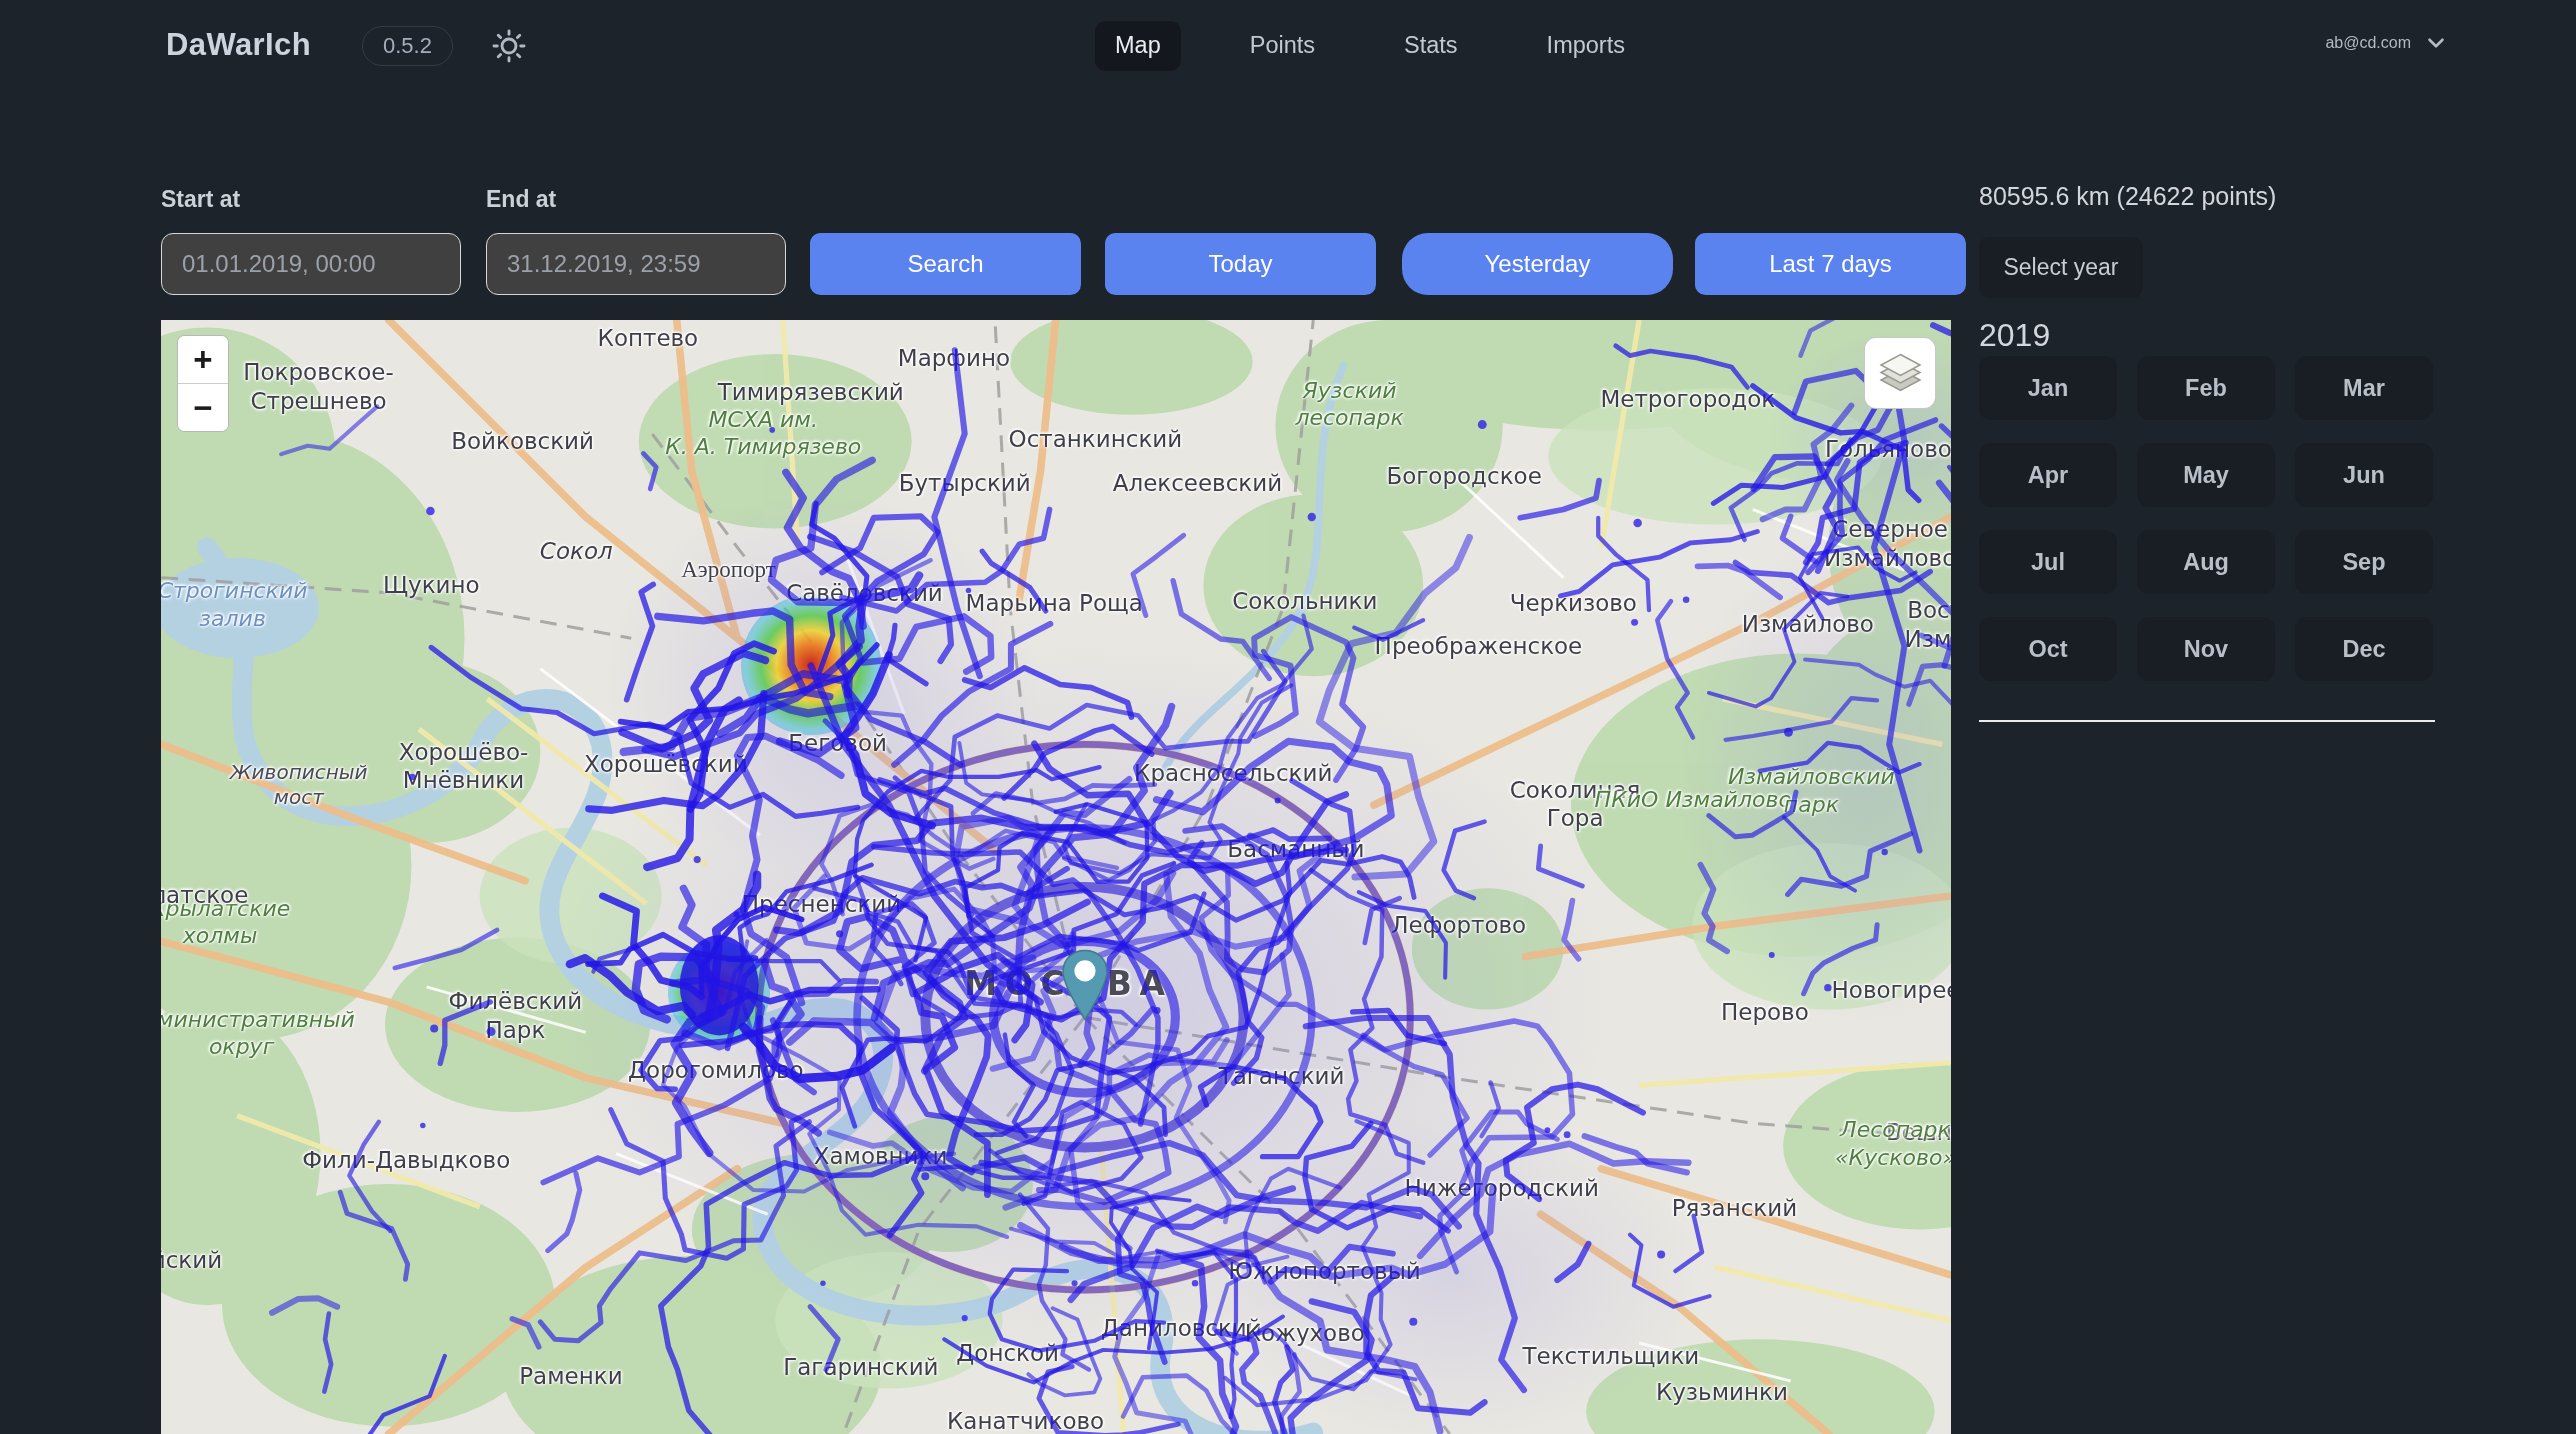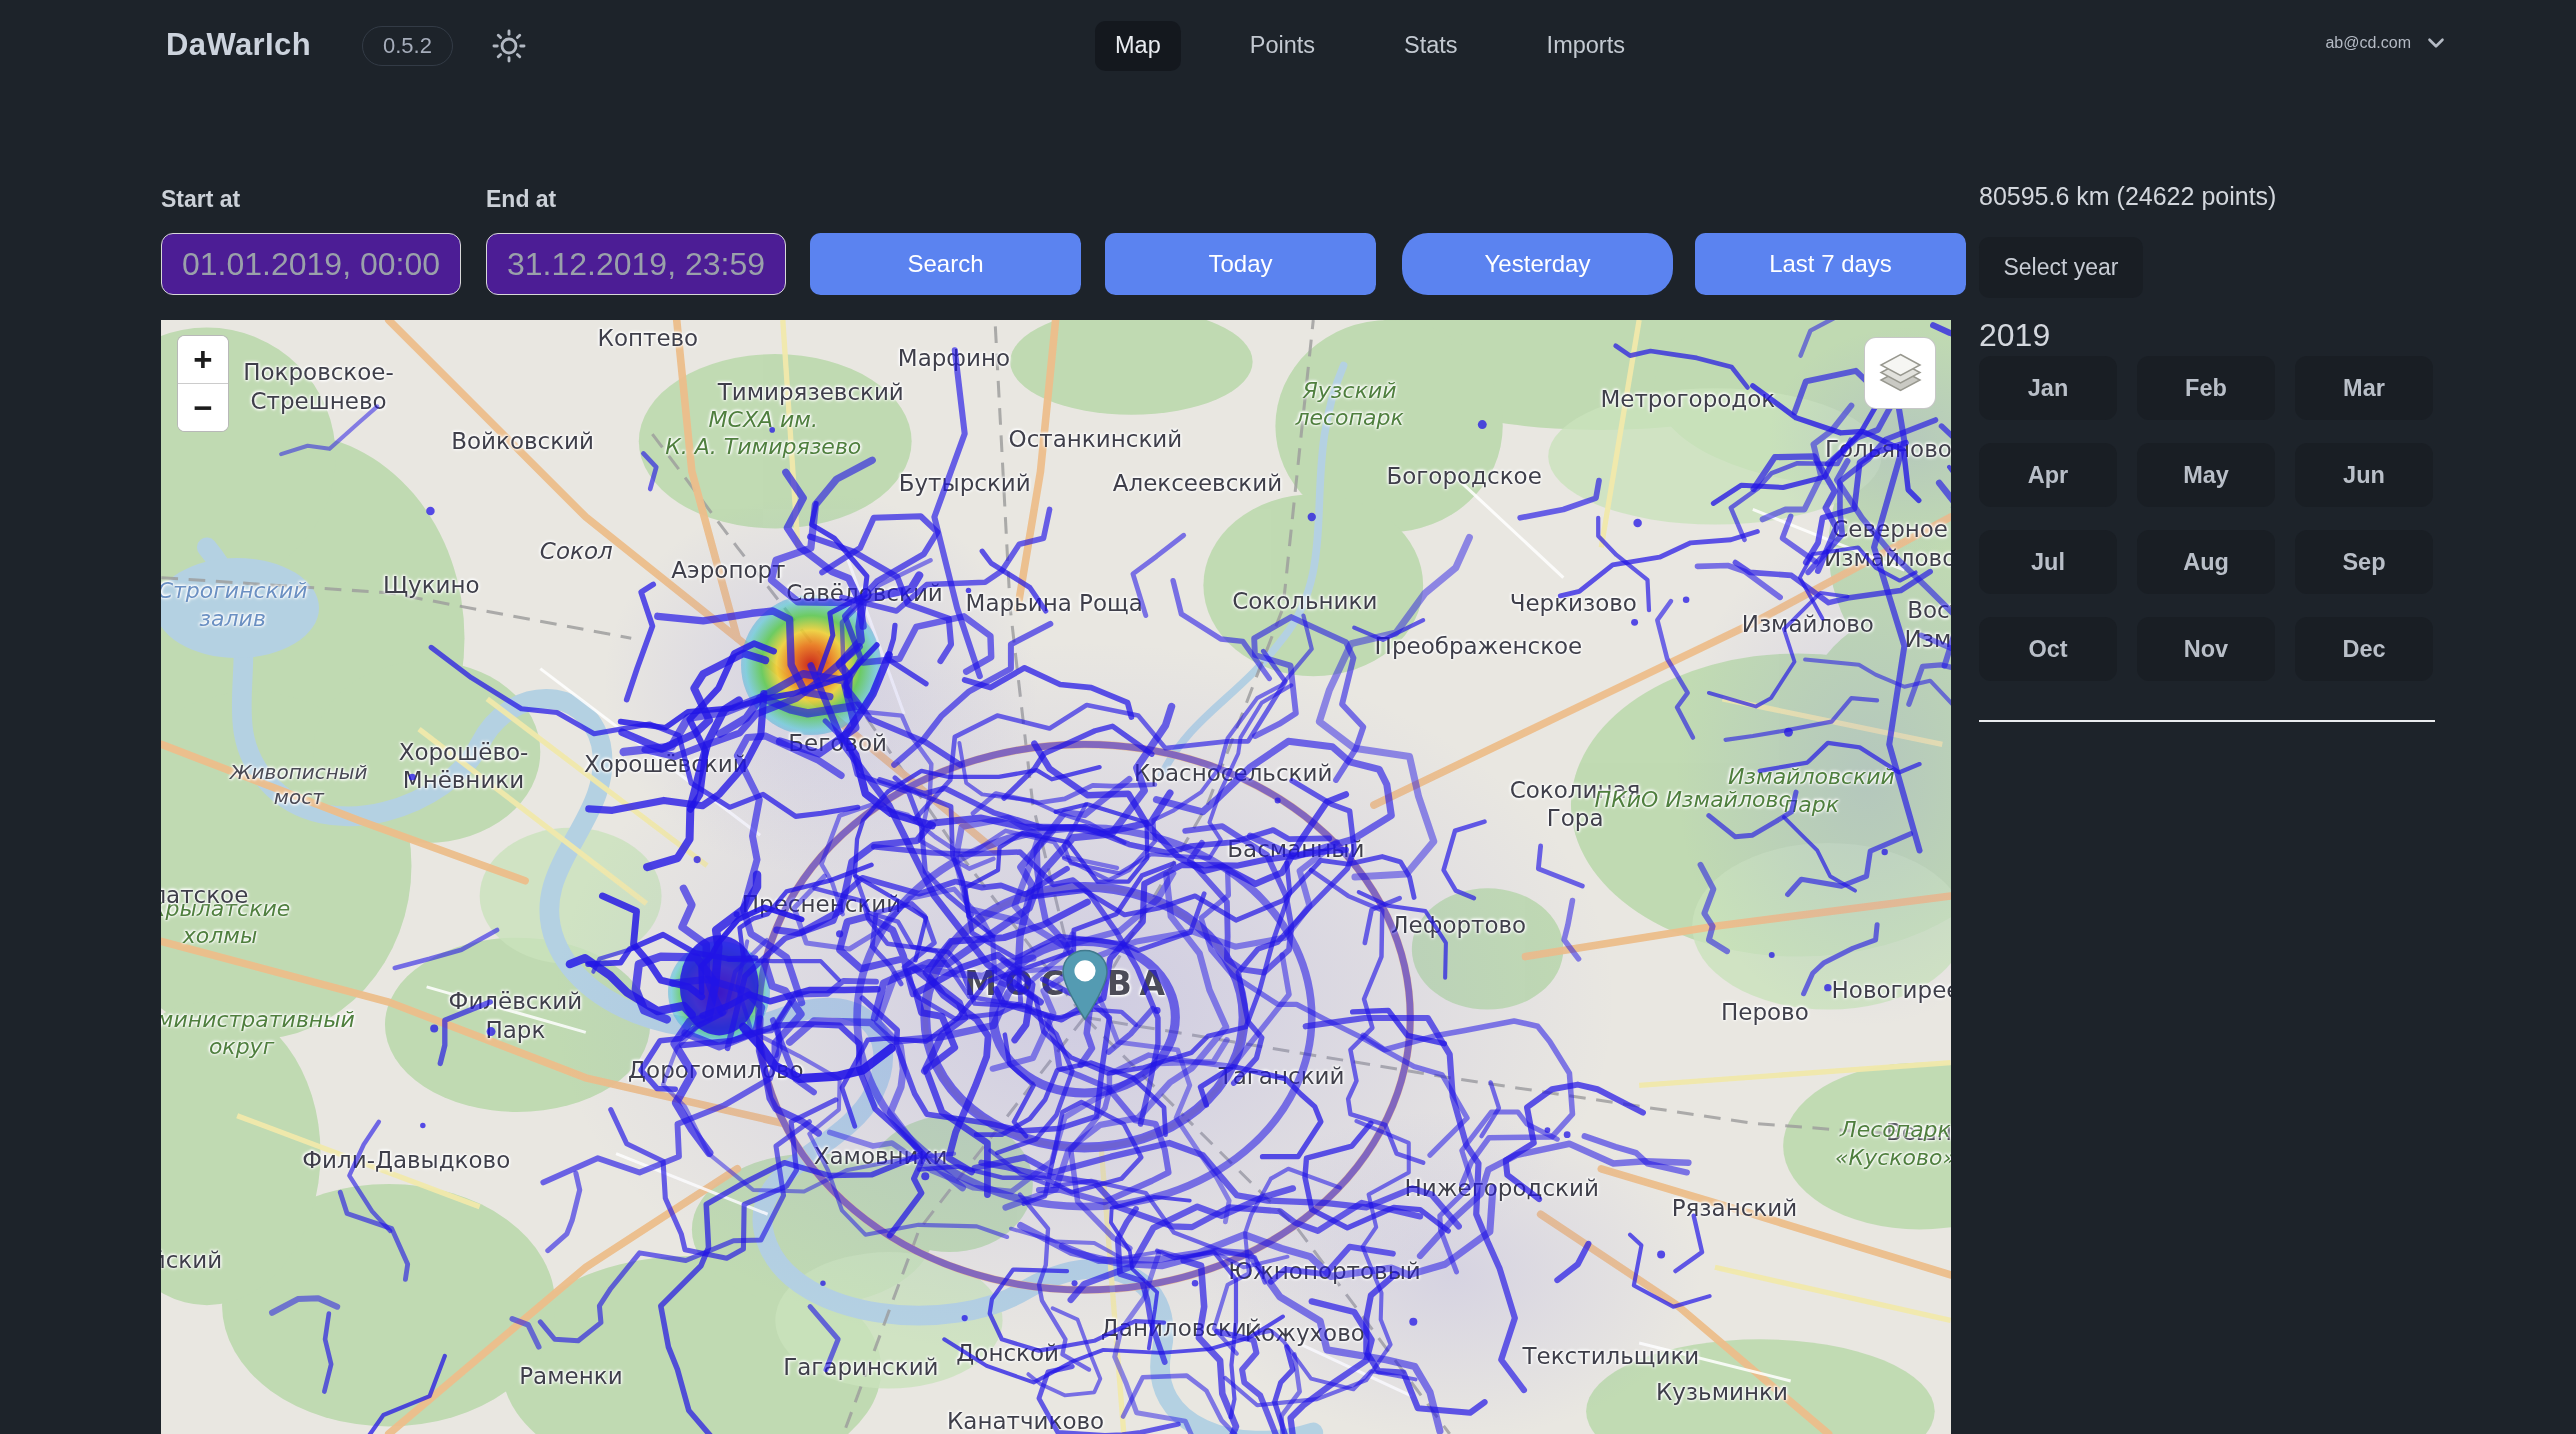--- a/index.html
+++ b/index.html
@@ -11,22 +11,22 @@
   #version-badge{left:362px;top:26px;height:38px;padding:0 20px;border:1.5px solid #333b46;border-radius:757px;
     color:#a6adbb;font-size:22px;display:flex;align-items:center;}
   #sun{left:490px;top:27px;width:38px;height:38px;cursor:pointer;}
   #tabs{left:1095px;top:21px;display:flex;align-items:center;gap:49px;}
   .tab{font-size:23.5px;color:#c3c9d1;padding:11.4px 20px;border-radius:10.6px;cursor:pointer;white-space:nowrap;}
   .tab.active{background:#14181e;color:#e9ecf0;}
   #user{top:30px;right:127px;display:flex;align-items:center;gap:12px;color:#b4bac4;font-size:16px;cursor:pointer;}
 
   
   .flabel{top:186px;font-size:23px;font-weight:600;color:#ccd1d8;}
-  .dinput{top:233px;width:300px;height:62px;background:#4c1d95;border:1.5px solid #d8d8d8;border-radius:12px;
-    box-sizing:border-box;color:#9aa1aa;font-size:32px;padding:0 20px;font-family:"Liberation Sans",sans-serif;}
+  .dinput{top:233px;width:300px;height:62px;background:#404040;border:1.5px solid #d8d8d8;border-radius:12px;
+    box-sizing:border-box;color:#9aa1aa;font-size:24px;padding:0 20px;font-family:"Liberation Sans",sans-serif;}
   .qbtn{top:233px;width:271px;height:62px;border:none;border-radius:10.6px;background:#5b83f0;color:#fff;
     font-size:24px;font-family:"Liberation Sans",sans-serif;cursor:pointer;}
 
   
   #stats{left:1979px;top:182px;font-size:25px;color:#d3d7dd;}
   #select-year{left:1979px;top:237px;width:164px;height:61px;background:#191e24;border:none;border-radius:10.6px;
     color:#c7ccd4;font-size:23px;font-family:"Liberation Sans",sans-serif;cursor:pointer;}
   #year-heading{left:1979px;top:317px;font-size:32px;color:#d3d7dd;font-weight:500;}
   #months{left:1979px;top:356px;display:grid;grid-template-columns:repeat(3,138px);grid-auto-rows:64px;
     column-gap:20px;row-gap:23px;}
@@ -221,21 +221,21 @@
       <div class="ml" style="left: 27.2%; top: 1.6%;">Коптево</div>
       <div class="ml" style="left: 44.3%; top: 3.4%;">Марфино</div>
       <div class="ml" style="left: 36.3%; top: 6.5%;">Тимирязевский</div>
       <div class="ml park" style="left: 33.2%; top: 10.1%; margin-left: 8px;">МСХА им.
 К. А. Тимирязево</div>
       <div class="ml" style="left: 52.2%; top: 10.7%;">Останкинский</div>
       <div class="ml" style="left: 20.2%; top: 10.9%;">Войковский</div>
       <div class="ml" style="left: 44.9%; top: 14.6%;">Бутырский</div>
       <div class="ml" style="left: 57.9%; top: 14.6%;">Алексеевский</div>
       <div class="ml" style="left: 23.2%; top: 20.7%; font-style: italic;">Сокол</div>
-      <div class="ml" style="left: 31.7%; top: 22.4%;">Аэропорт</div>
+      <div class="ml" style="left: 31.7%; top: 22.4%; font-family: Liberation Serif, serif;">Аэропорт</div>
       <div class="ml" style="left: 15.1%; top: 23.8%;">Щукино</div>
       <div class="ml" style="left: 39.3%; top: 24.5%;">Савёловский</div>
       <div class="ml" style="left: 49.9%; top: 25.4%;">Марьина Роща</div>
       <div class="ml water" style="left: 4%; top: 25.5%;">Строгинский
 залив</div>
       <div class="ml park" style="left: 66.4%; top: 7.5%;">Яузский
 лесопарк</div>
       <div class="ml" style="left: 85.3%; top: 7.1%;">Метрогородок</div>
       <div class="ml" style="left: 72.8%; top: 14%;">Богородское</div>
       <div class="ml" style="left: 96.5%; top: 11.6%;">Гольяново</div>

